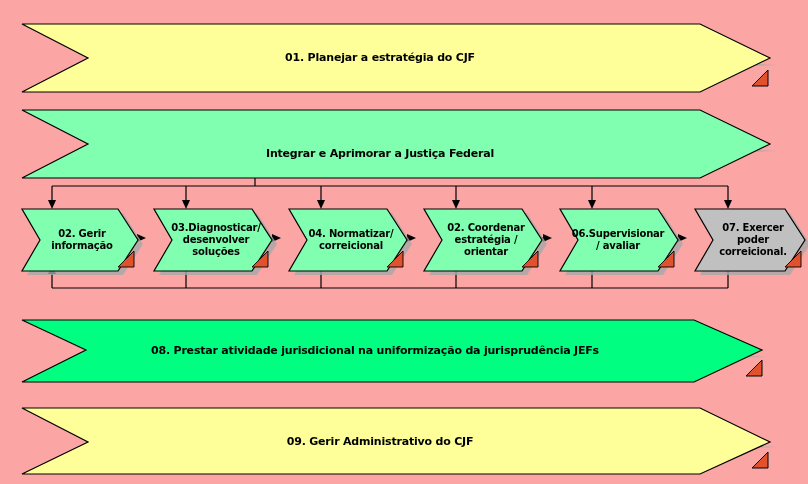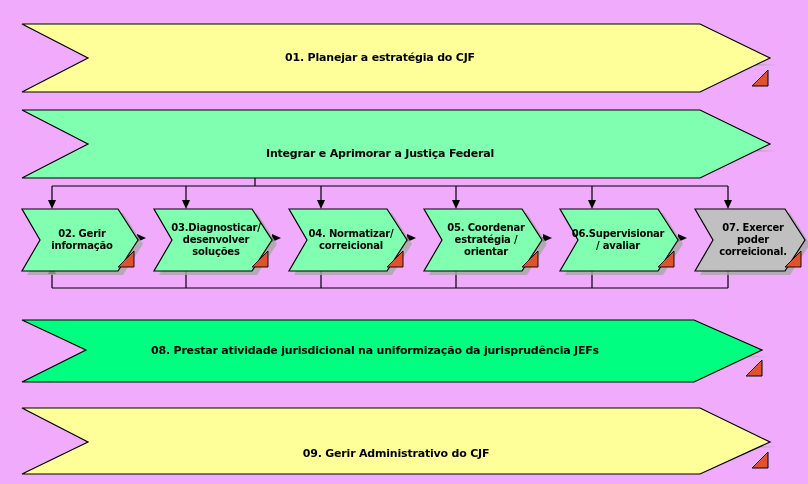--- a/index.html
+++ b/index.html
@@ -4,21 +4,21 @@
 <style>
   html, body {
     margin: 0;
     padding: 0;
     background: #ffffff;
   }
   #canvas {
     position: relative;
     width: 808px;
     height: 484px;
-    background: #f0abfc;
+    background: #fca5a5;
     overflow: hidden;
     font-family: "DejaVu Sans", "Liberation Sans", sans-serif;
   }
 
   
   .band {
     position: absolute;
     left: 0;
     top: 0;
   }
@@ -187,21 +187,21 @@
   </div>
 
   <div class="pbox" style="left:416px; top:203px;">
     <svg width="130" height="74" viewBox="0 0 130 74">
       <polygon points="8,6 106,6 126,37 106,68 8,68 26,37" fill="#A8A8A8" opacity="0.8" transform="translate(5,4)"></polygon>
       <polygon points="8,6 106,6 126,37 106,68 8,68 26,37" fill="#7FFFAF" stroke="#000000" stroke-width="1.2"></polygon>
       <polygon points="106,64 122,64 122,48" fill="#E0522D" stroke="#000000" stroke-width="0.9"></polygon>
     </svg>
     <div class="pbox-label" style="padding-left:10px;">
       <div>
-        <div>05. Coordenar</div>
+        <div>02. Coordenar</div>
         <div>estratégia /</div>
         <div>orientar</div>
       </div>
     </div>
   </div>
 
   <div class="pbox" style="left:552px; top:203px;">
     <svg width="130" height="74" viewBox="0 0 130 74">
       <polygon points="8,6 106,6 126,37 106,68 8,68 26,37" fill="#A8A8A8" opacity="0.8" transform="translate(5,4)"></polygon>
       <polygon points="8,6 106,6 126,37 106,68 8,68 26,37" fill="#7FFFAF" stroke="#000000" stroke-width="1.2"></polygon>
@@ -238,16 +238,16 @@
     </svg>
     <div class="band-label" style="left:0; top:44px; width:750px;">08. Prestar atividade jurisdicional na uniformização da jurisprudência JEFs</div>
   </div>
 
   <div class="band" style="left:0px; top:386px;">
     <svg width="808" height="95" viewBox="0 0 808 95">
       <polygon points="26,78 34,78 772,56 34,20 26,20 92,55" fill="#A8A8A8" opacity="0.75" transform="translate(5,5)"></polygon>
       <polygon points="22,22 700,22 770,56 700,88 22,88 88,56" fill="#FFFF99" stroke="#000000" stroke-width="1.2"></polygon>
       <polygon points="752,82 768,82 768,66" fill="#E0522D" stroke="#000000" stroke-width="1"></polygon>
     </svg>
-    <div class="band-label" style="left:0; top:61px; width:760px;padding-left:16px;">09. Gerir Administrativo do CJF</div>
+    <div class="band-label" style="left:0; top:49px; width:760px;">09. Gerir Administrativo do CJF</div>
   </div>
 
 </div>
 
 </body></html>

